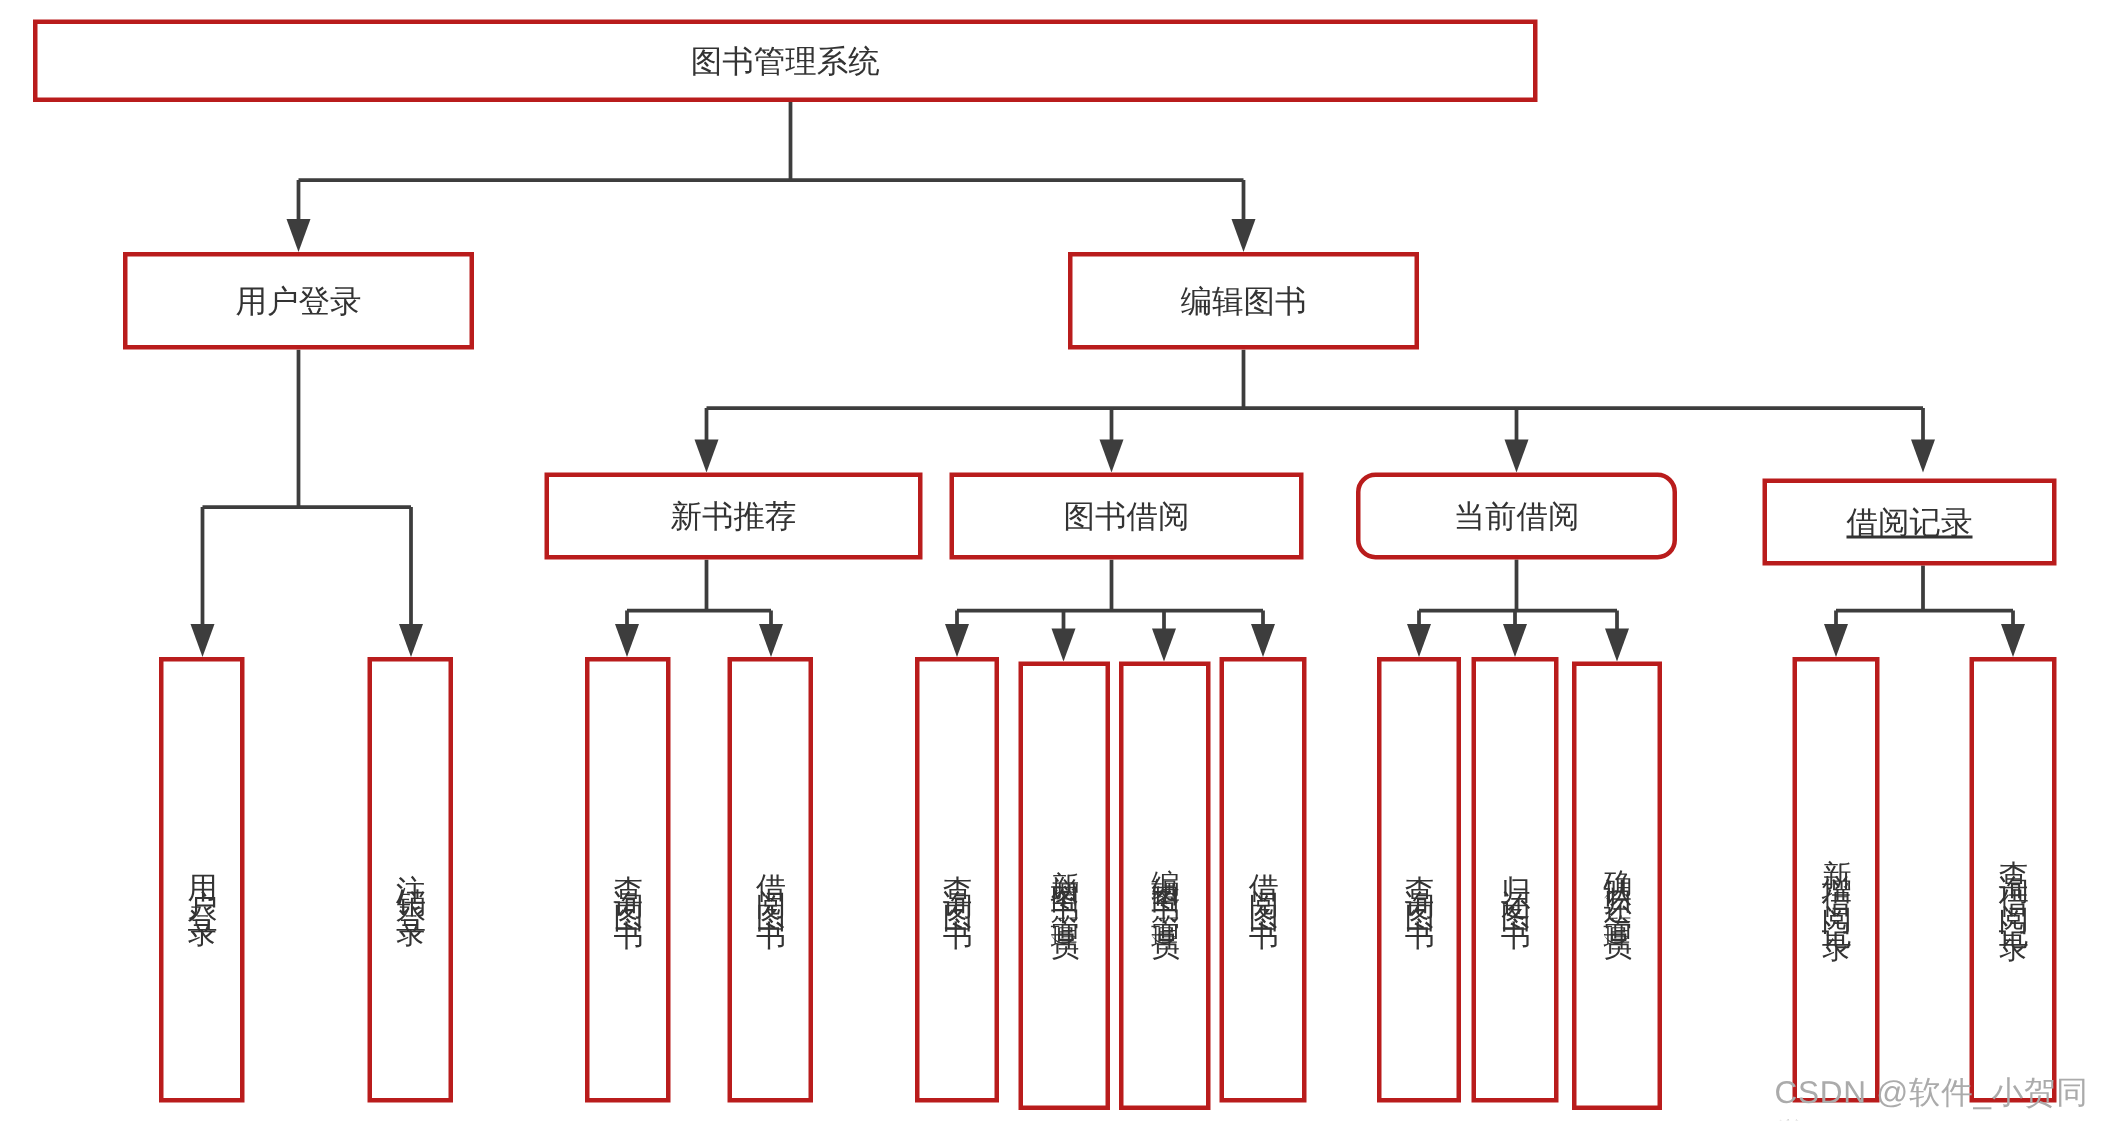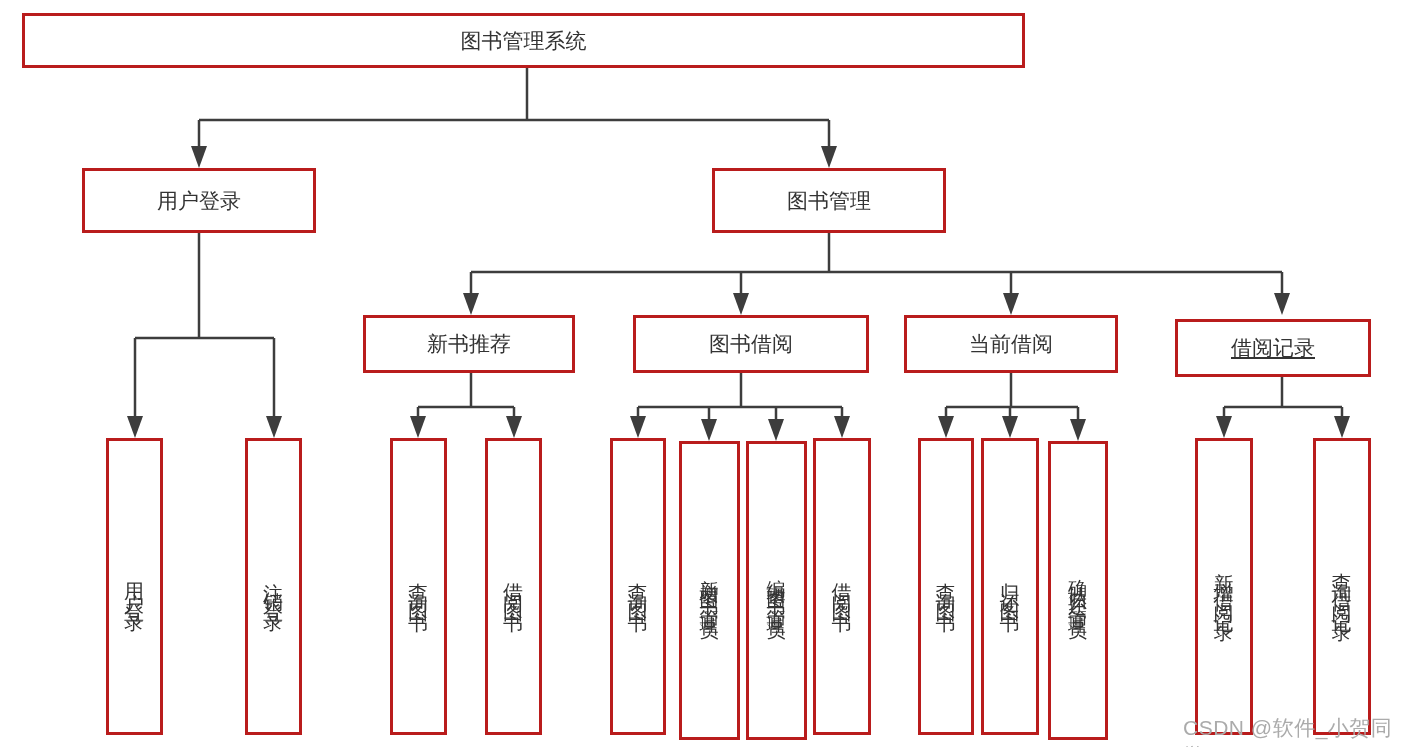--- a/index.html
+++ b/index.html
@@ -99,25 +99,25 @@
       <polygon points="1070,419 1086,419 1078,441" fill="#3d3d3d"></polygon>
       <line x1="1224" y1="407" x2="1224" y2="424" stroke="#3d3d3d" stroke-width="2.5"></line>
       <polygon points="1216,416 1232,416 1224,438" fill="#3d3d3d"></polygon>
       <line x1="1342" y1="407" x2="1342" y2="424" stroke="#3d3d3d" stroke-width="2.5"></line>
       <polygon points="1334,416 1350,416 1342,438" fill="#3d3d3d"></polygon>
     </svg>
 
   <div class="box" style="left:22px;top:13px;width:1003px;height:55px;">图书管理系统</div>
 
   <div class="box" style="left:82px;top:168px;width:234px;height:65px;">用户登录</div>
-  <div class="box" style="left:712px;top:168px;width:234px;height:65px;">图书管理</div>
+  <div class="box" style="left:712px;top:168px;width:234px;height:65px;">编辑图书</div>
 
-  <div class="box" style="left:363px;top:315px;width:212px;height:58px;">新书推荐</div>
+  <div class="box" style="left:363px;top:315px;width:252px;height:58px;">新书推荐</div>
   <div class="box" style="left:633px;top:315px;width:236px;height:58px;">图书借阅</div>
-  <div class="box" style="left:904px;top:315px;width:214px;height:58px;">当前借阅</div>
+  <div class="box" style="left:904px;top:315px;width:214px;height:58px;border-radius:13px;">当前借阅</div>
   <div class="box" style="left:1175px;top:319px;width:196px;height:58px;text-decoration:underline;">借阅记录</div>
 
   <div class="box vbox" style="left:106px;top:438px;width:57px;height:297px;">用户登录</div>
   <div class="box vbox" style="left:245px;top:438px;width:57px;height:297px;">注销登录</div>
 
   <div class="box vbox" style="left:390px;top:438px;width:57px;height:297px;">查询图书</div>
   <div class="box vbox" style="left:485px;top:438px;width:57px;height:297px;">借阅图书</div>
 
   <div class="box vbox" style="left:610px;top:438px;width:56px;height:297px;">查询图书</div>
   <div class="box vbox vlong" style="left:679px;top:441px;width:61px;height:299px;">新增图书（管理员）</div>

